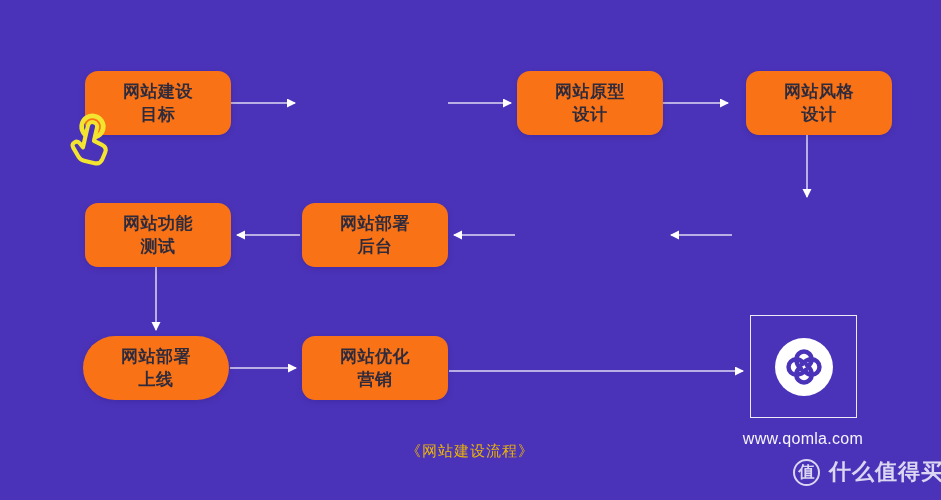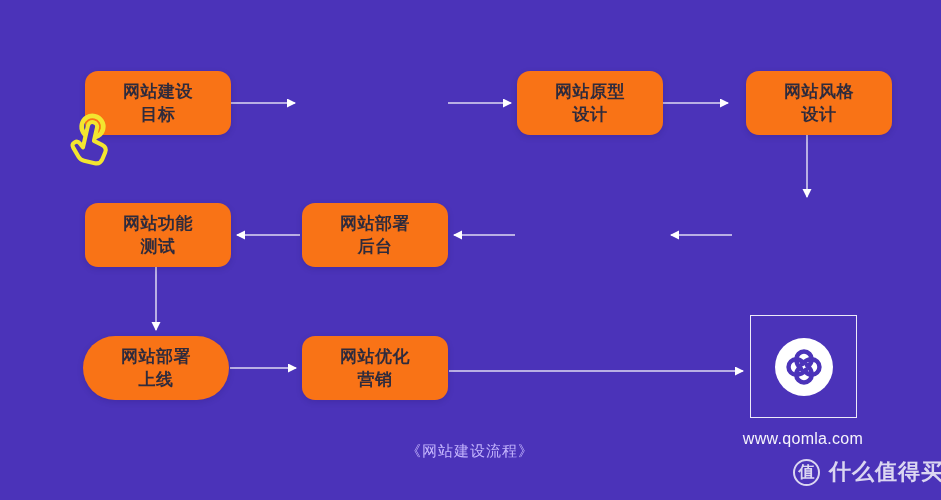--- a/index.html
+++ b/index.html
@@ -54,21 +54,21 @@
   #logo-url {
     position: absolute; left: 803px; top: 430px;
     transform: translateX(-50%);
     color: rgba(255,255,255,0.95);
     font-size: 16px; letter-spacing: 0.3px;
     white-space: nowrap;
   }
   #caption {
     position: absolute; left: 470px; top: 442px;
     transform: translateX(-50%);
-    color: #c4b5fd; font-size: 15px; letter-spacing: 1px;
+    color: #eab308; font-size: 15px; letter-spacing: 1px;
     white-space: nowrap;
   }
   #watermark {
     position: absolute; left: 793px; top: 457px;
     display: flex; align-items: center;
     color: rgba(255,255,255,0.8);
   }
   #watermark-badge {
     width: 27px; height: 27px; border-radius: 50%;
     border: 2px solid rgba(255,255,255,0.8);

